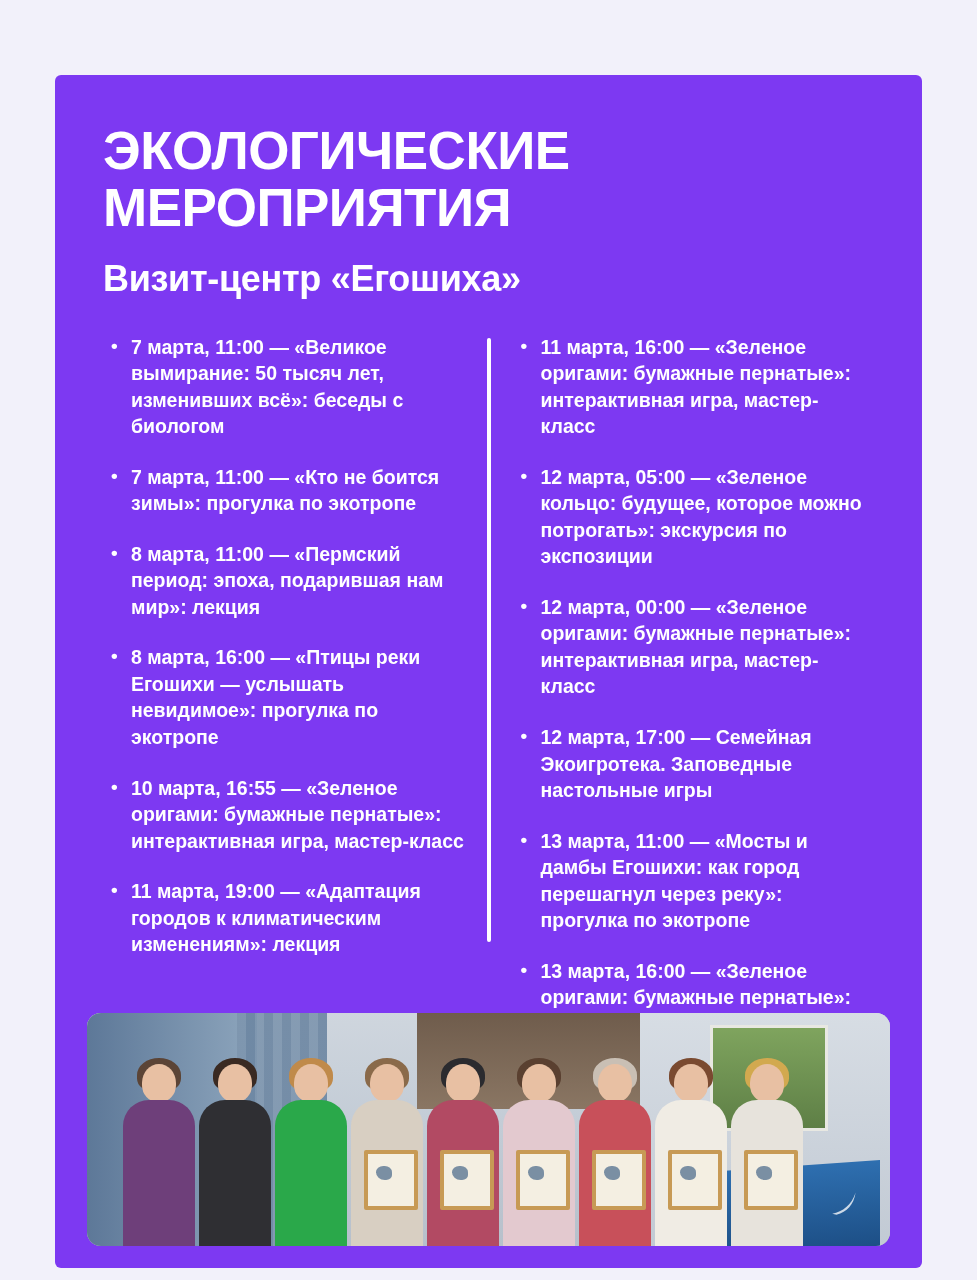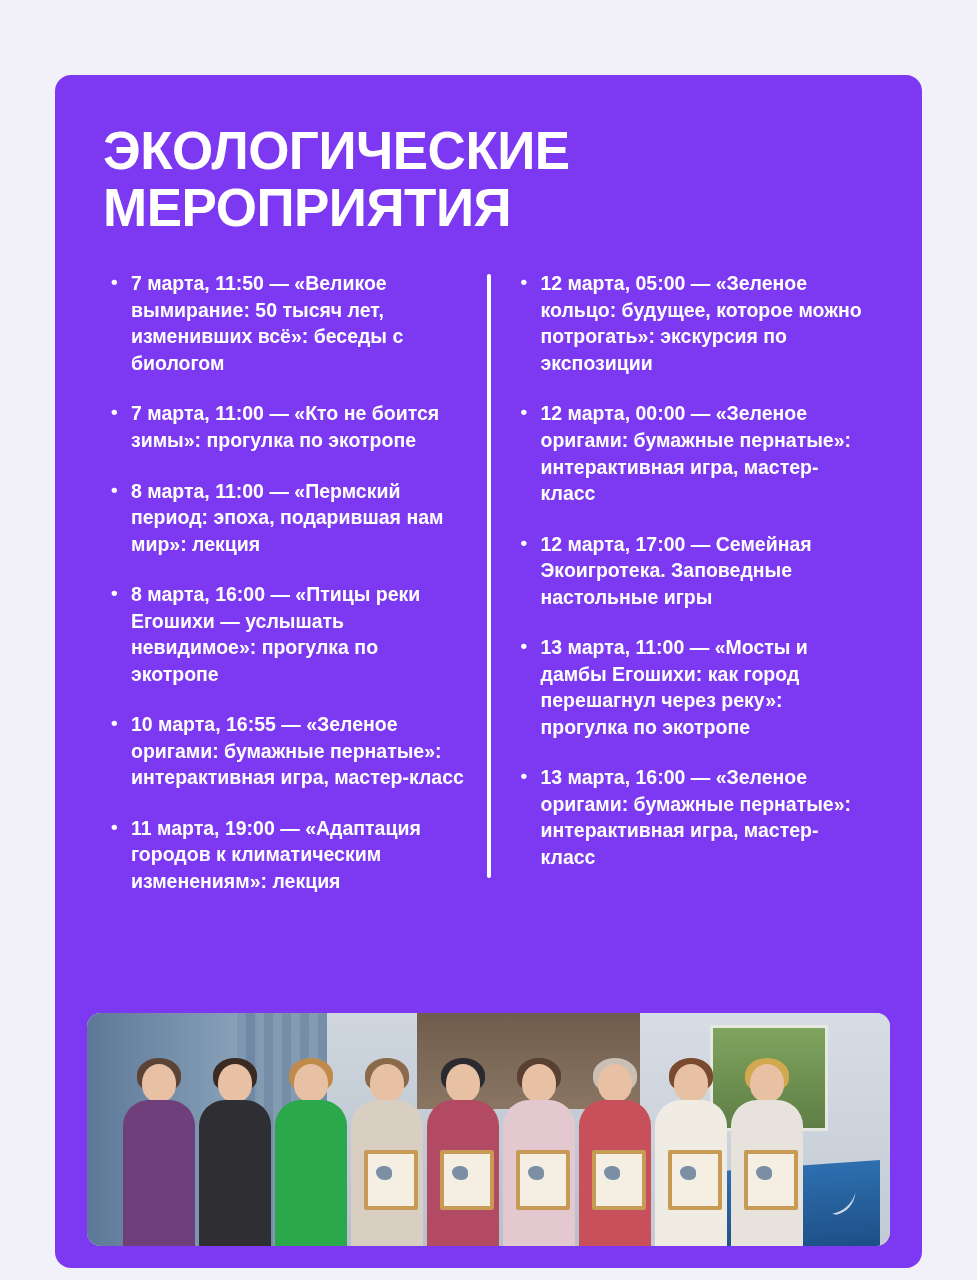--- a/index.html
+++ b/index.html
@@ -22,21 +22,21 @@
   }
 
   .card {
     position: absolute;
     left: 55px;
     top: 75px;
     width: 867px;
     height: 1193px;
     background: #7c3aed;
     background: #7d39f2;
-    border-radius: 16px;
+    border-radius: 6px;
     box-sizing: border-box;
     padding: 0;
     overflow: hidden;
   }
 
   .headline {
     margin: 48px 0 0 48px;
     color: #ffffff;
     font-weight: bold;
     font-size: 53px;
@@ -192,37 +192,39 @@
     width: 34px; height: 34px; opacity: .85;
   }
 </style>
 </head>
 <body>
 
 <div id="poster">
   <div class="card">
 
     <h1 class="headline">ЭКОЛОГИЧЕСКИЕ МЕРОПРИЯТИЯ</h1>
+    <h2 class="subhead">Визит-центр «Егошиха»</h2>
 
     <div class="columns">
       <div class="divider"></div>
 
       <div class="col left">
         <ul class="events">
-          <li>7 марта, 11:50 — «Великое вымирание: 50 тысяч лет, изменивших всё»: беседы с биологом</li>
+          <li>7 марта, 11:00 — «Великое вымирание: 50 тысяч лет, изменивших всё»: беседы с биологом</li>
           <li>7 марта, 11:00 — «Кто не боится зимы»: прогулка по экотропе</li>
           <li>8 марта, 11:00 — «Пермский период: эпоха, подарившая нам мир»: лекция</li>
           <li>8 марта, 16:00 — «Птицы реки Егошихи — услышать невидимое»: прогулка по экотропе</li>
           <li>10 марта, 16:55 — «Зеленое оригами: бумажные пернатые»: интерактивная игра, мастер-класс</li>
           <li> 11 марта, 19:00 — «Адаптация городов к климатическим изменениям»: лекция</li>
         </ul>
       </div>
 
       <div class="col right">
         <ul class="events">
+          <li>11 марта, 16:00 — «Зеленое оригами: бумажные пернатые»: интерактивная игра, мастер-класс</li>
           <li>12 марта, 05:00 — «Зеленое кольцо: будущее, которое можно потрогать»: экскурсия по экспозиции</li>
           <li>12 марта, 00:00 — «Зеленое оригами: бумажные пернатые»: интерактивная игра, мастер-класс</li>
           <li>12 марта, 17:00 — Семейная Экоигротека. Заповедные настольные игры</li>
           <li>13 марта, 11:00 — «Мосты и дамбы Егошихи: как город перешагнул через реку»: прогулка по экотропе</li>
           <li>13 марта, 16:00 — «Зеленое оригами: бумажные пернатые»: интерактивная игра, мастер-класс</li>
         </ul>
       </div>
     </div>
 
     <div class="photo-wrap">

